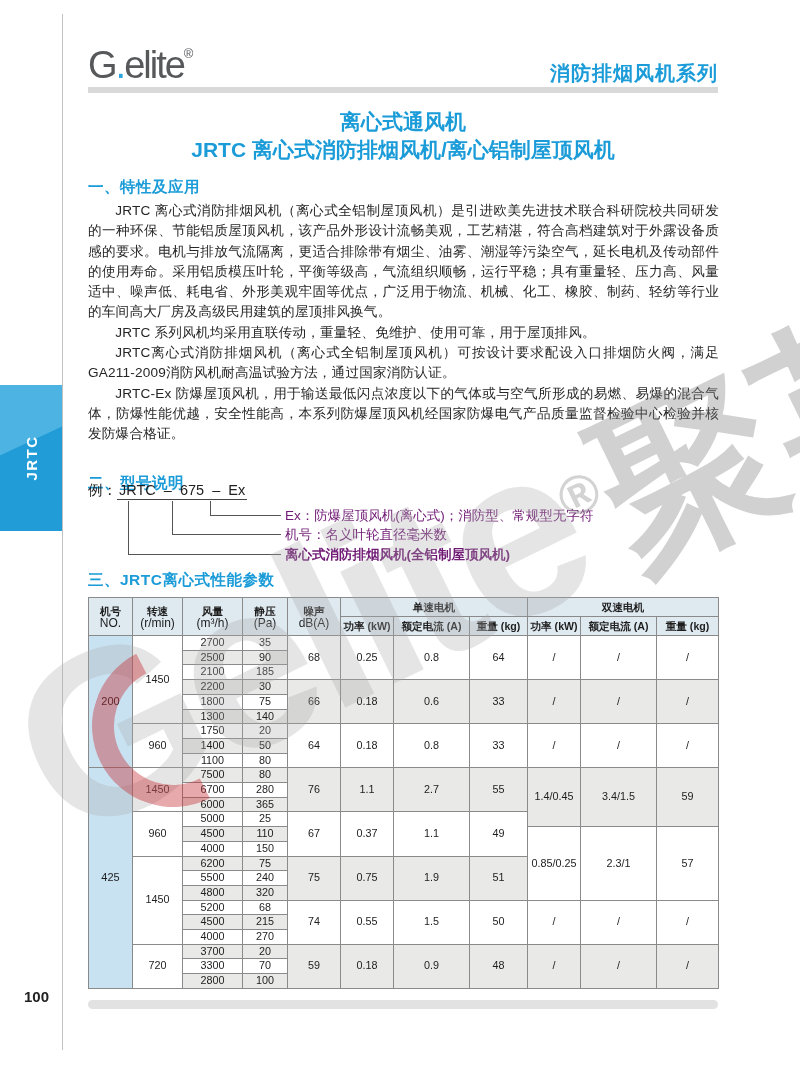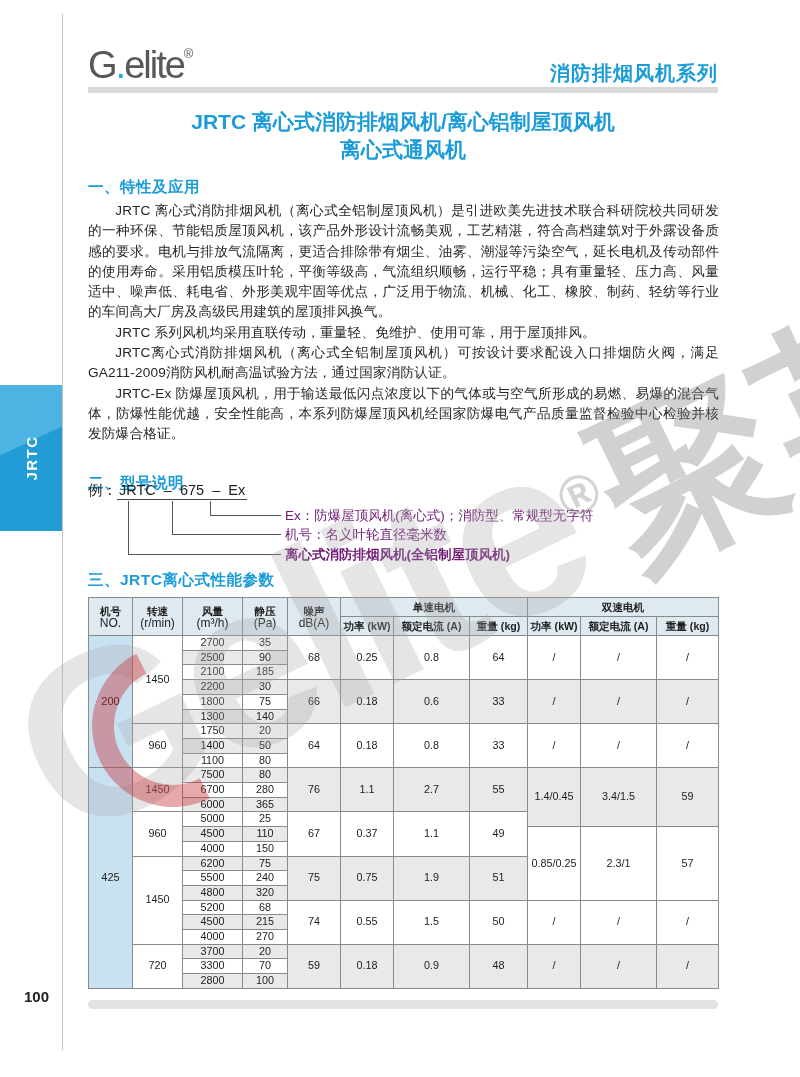--- a/index.html
+++ b/index.html
@@ -71,22 +71,22 @@
 
   <div class="sidebar-tab">
     <span>JRTC</span>
   </div>
 
   <div class="logo"><span>G</span><span class="bluedot">.</span><span>elite</span><sup>®</sup></div>
   <div class="series">消防排烟风机系列</div>
   <div class="headbar"></div>
 
   <div class="page-title">
+    <div>离心式通风机</div>
     <div>JRTC 离心式消防排烟风机/离心铝制屋顶风机</div>
-    <div>离心式通风机</div>
   </div>
 
   <div class="sec-h" style="top:177px;">一、特性及应用</div>
   <div class="body-text">
     <p>JRTC 离心式消防排烟风机（离心式全铝制屋顶风机）是引进欧美先进技术联合科研院校共同研发的一种环保、节能铝质屋顶风机，该产品外形设计流畅美观，工艺精湛，符合高档建筑对于外露设备质感的要求。电机与排放气流隔离，更适合排除带有烟尘、油雾、潮湿等污染空气，延长电机及传动部件的使用寿命。采用铝质模压叶轮，平衡等级高，气流组织顺畅，运行平稳；具有重量轻、压力高、风量适中、噪声低、耗电省、外形美观牢固等优点，广泛用于物流、机械、化工、橡胶、制药、轻纺等行业的车间高大厂房及高级民用建筑的屋顶排风换气。</p>
     <p>JRTC 系列风机均采用直联传动，重量轻、免维护、使用可靠，用于屋顶排风。</p>
     <p>JRTC离心式消防排烟风机（离心式全铝制屋顶风机）可按设计要求配设入口排烟防火阀，满足GA211-2009消防风机耐高温试验方法，通过国家消防认证。</p>
     <p>JRTC-Ex 防爆屋顶风机，用于输送最低闪点浓度以下的气体或与空气所形成的易燃、易爆的混合气体，防爆性能优越，安全性能高，本系列防爆屋顶风机经国家防爆电气产品质量监督检验中心检验并核发防爆合格证。</p>
   </div>
 

